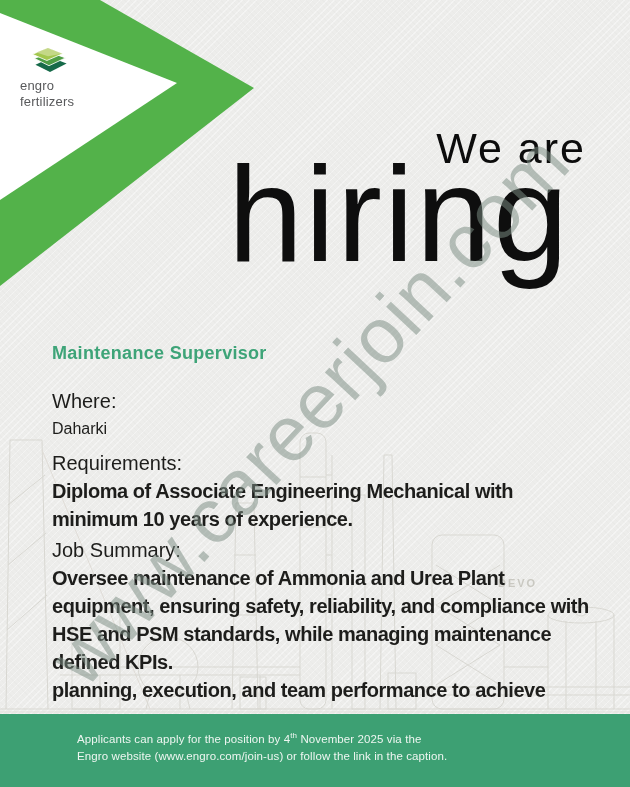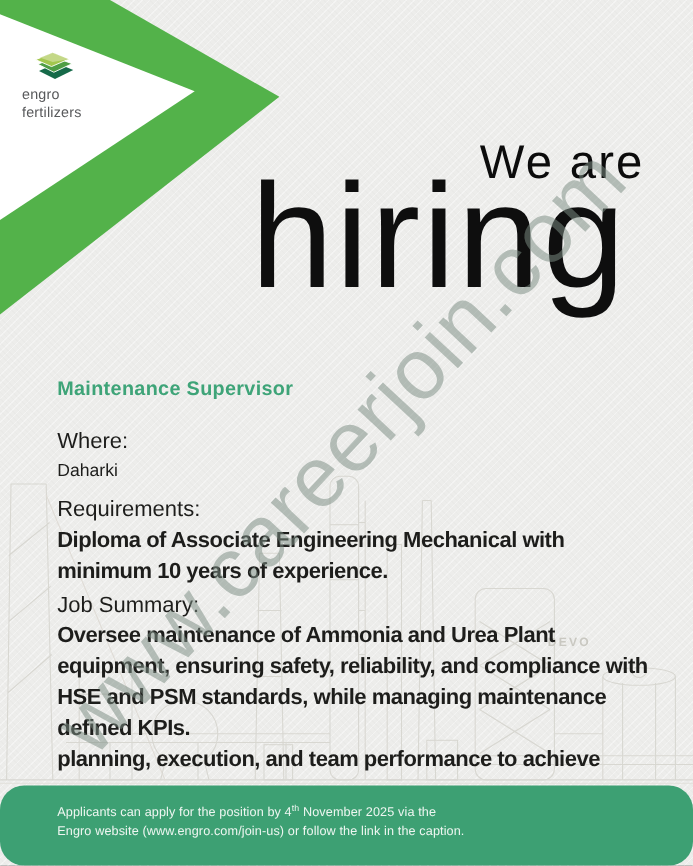--- a/index.html
+++ b/index.html
@@ -37,22 +37,22 @@
   .watermark{
     position:absolute;left:310px;top:410px;
     transform:translate(-50%,-50%) rotate(-47deg);
     font-size:78px;letter-spacing:1px;white-space:nowrap;
     color:rgba(124,141,132,0.52);
     pointer-events:none;z-index:5;
   }
   .footer{
     position:absolute;left:0;top:714px;width:630px;height:73px;
     background:#3da073;z-index:6;box-sizing:border-box;
-    padding:17px 20px 0 52px;
-    color:#eef6f1;font-size:11.5px;line-height:17px;letter-spacing:0.1px;border-radius:22px;
+    padding:17px 20px 0 77px;
+    color:#eef6f1;font-size:11.5px;line-height:17px;letter-spacing:0.1px;
   }
   .footer sup{font-size:8px;line-height:0;}
   .sketch text{font-family:"Liberation Sans", sans-serif;}
 </style>
 </head>
 <body>
 
 <div class="poster">
 
   <svg class="chevron" width="260" height="290" viewBox="0 0 260 290">

